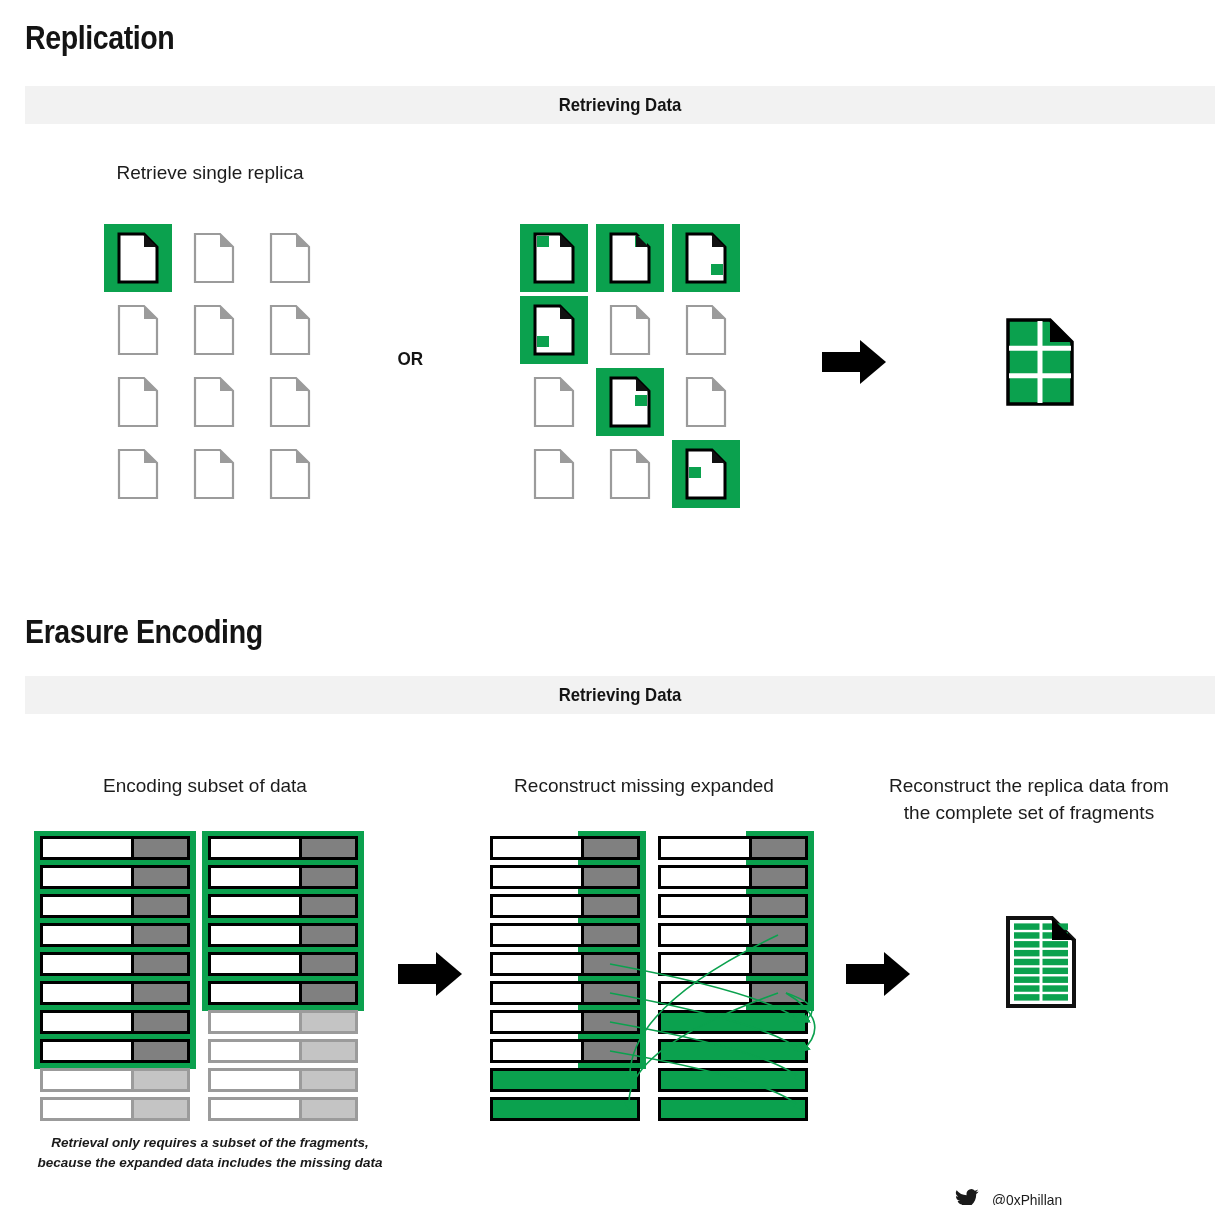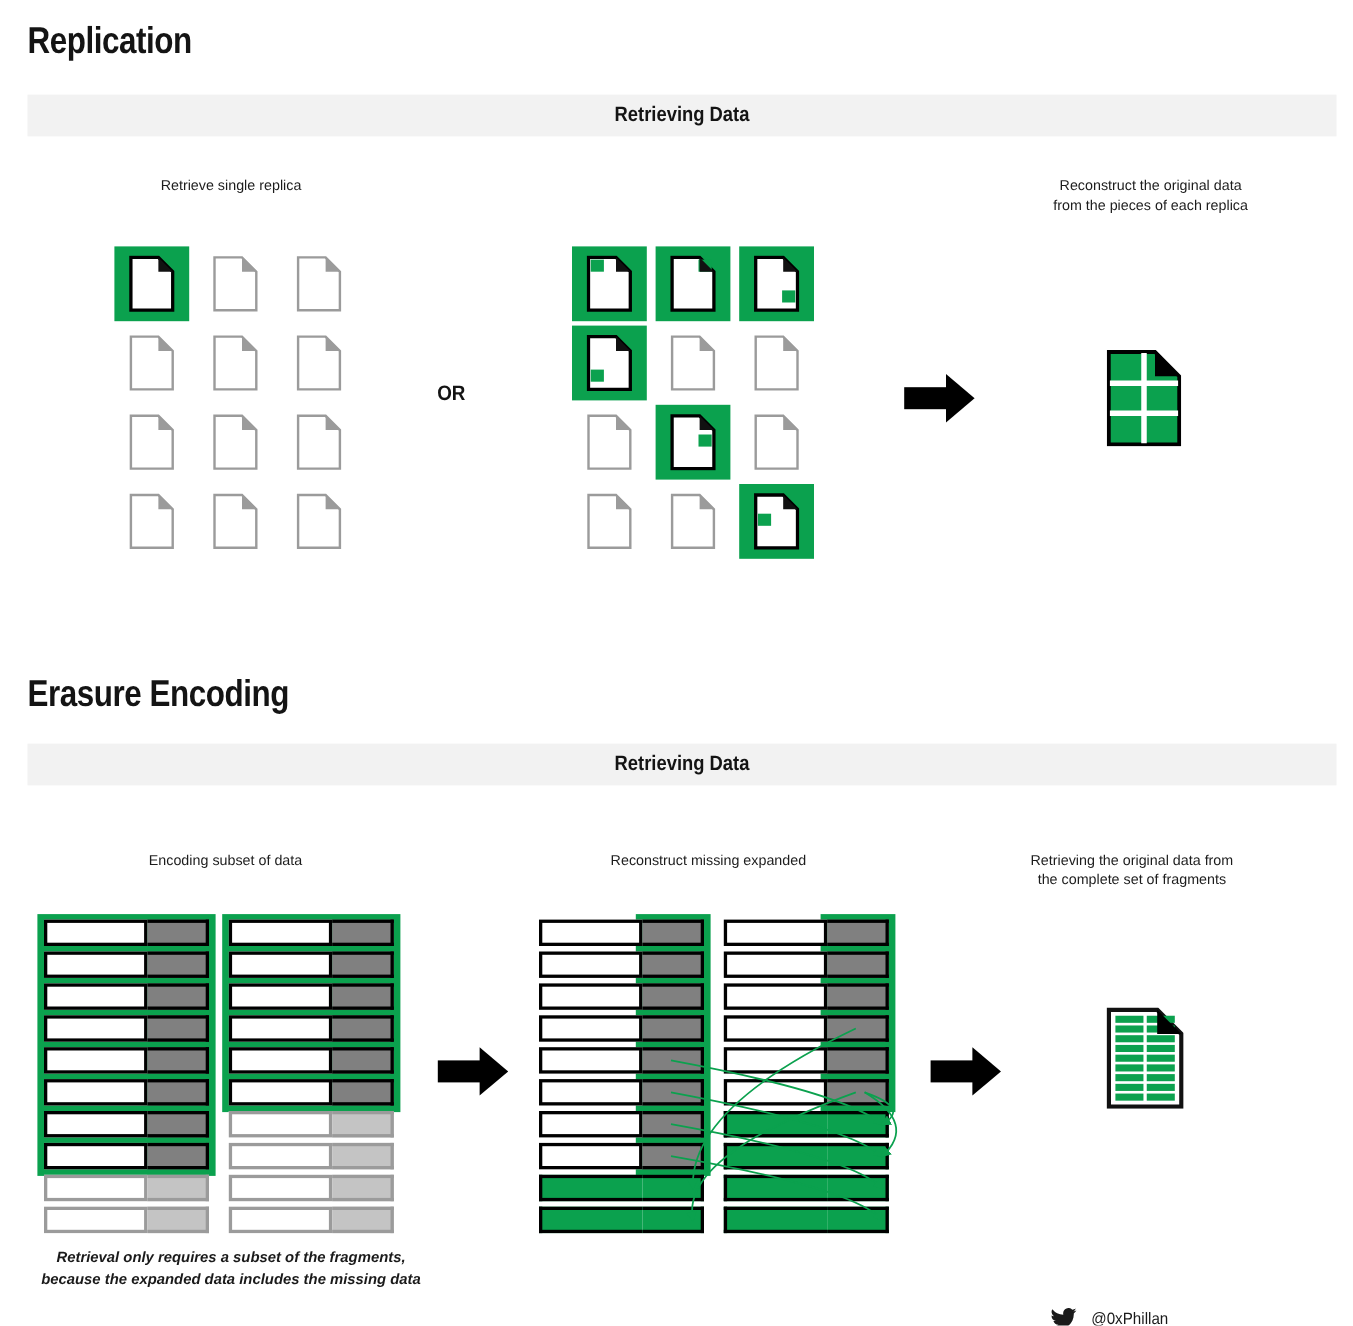--- a/index.html
+++ b/index.html
@@ -31,21 +31,21 @@
     display:flex;align-items:center;justify-content:center;
     font-size:19px;font-weight:bold;color:#141414;
     transform:scaleX(0.88);
   }
   #band-replication{top:86px;}
   #band-erasure{top:676px;}
 
   
   .col-caption{
     position:absolute;text-align:center;
-    font-size:13px;font-weight:500;line-height:1.42;
+    font-size:19px;font-weight:500;line-height:1.42;
     color:#1c1c1c;white-space:pre-line;
   }
 
   
   .doc-grid{position:absolute;display:grid;}
   #grid-single{left:100px;top:222px;grid-template-columns:repeat(3,76px);grid-template-rows:repeat(4,72px);}
   #grid-pieces{left:516px;top:222px;grid-template-columns:repeat(3,76px);grid-template-rows:repeat(4,72px);}
 
   .doc-cell{
     position:relative;width:76px;height:72px;
@@ -122,22 +122,20 @@
 
 <div class="page">
 
   <div class="section-title" id="replication-title">Replication</div>
 
   <div class="band" id="band-replication">
     <div class="band-label">Retrieving Data</div>
   </div>
 
   <div class="col-caption" id="rep-cap-0" style="left:60px;top:160px;width:300px;">Retrieve single replica</div>
-  <div class="col-caption" id="rep-cap-2" style="left:890px;top:160px;width:312px;">Reconstruct the original data
-from the pieces of each replica</div>
 
   <div class="doc-grid" id="grid-single">
       <div class="doc-cell">
         <div class="hl"></div>
         <div class="docicon">
           <svg width="42" height="52" viewBox="0 0 42 52">
     <path d="M2 2 H27 L40 15 V50 H2 Z" fill="#ffffff" stroke="#000000" stroke-width="3" stroke-linejoin="miter"></path>
 
     <path d="M27 2 L40 15 H27 Z" fill="#111111"></path>
   </svg>
@@ -377,21 +375,21 @@
     </svg></div>
 
   <div class="section-title" id="erasure-title">Erasure Encoding</div>
 
   <div class="band" id="band-erasure">
     <div class="band-label">Retrieving Data</div>
   </div>
 
   <div class="col-caption" id="er-cap-0" style="left:55px;top:773px;width:300px;">Encoding subset of data</div>
   <div class="col-caption" id="er-cap-1" style="left:494px;top:773px;width:300px;">Reconstruct missing expanded</div>
-  <div class="col-caption" id="er-cap-2" style="left:868px;top:773px;width:322px;">Retrieving the original data from
+  <div class="col-caption" id="er-cap-2" style="left:868px;top:773px;width:322px;">Reconstruct the replica data from
 the complete set of fragments</div>
 
   <div class="frag-panel" id="panel-left" style="left:40px;top:836px;width:340px;height:292px;">
       <div class="green-block" style="left: -6px; top: -5px; width: 162px; height: 238px;"></div>
       <div class="green-block" style="left: 162px; top: -5px; width: 162px; height: 180px;"></div>
       <div class="frag-bar on" style="left: 0px; top: 0px; width: 150px; height: 24px;">
         <div class="body"></div>
                        <div class="tail"></div>
       </div>
       <div class="frag-bar on" style="left: 0px; top: 29px; width: 150px; height: 24px;">

